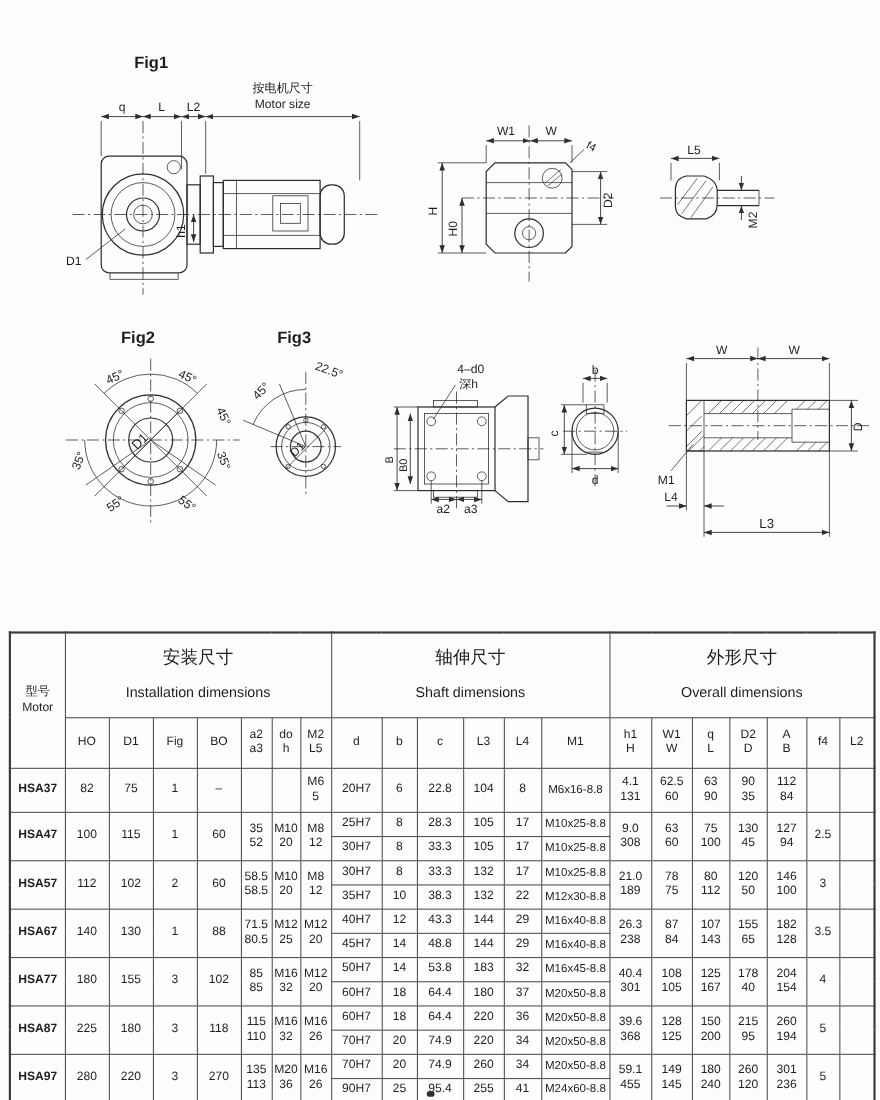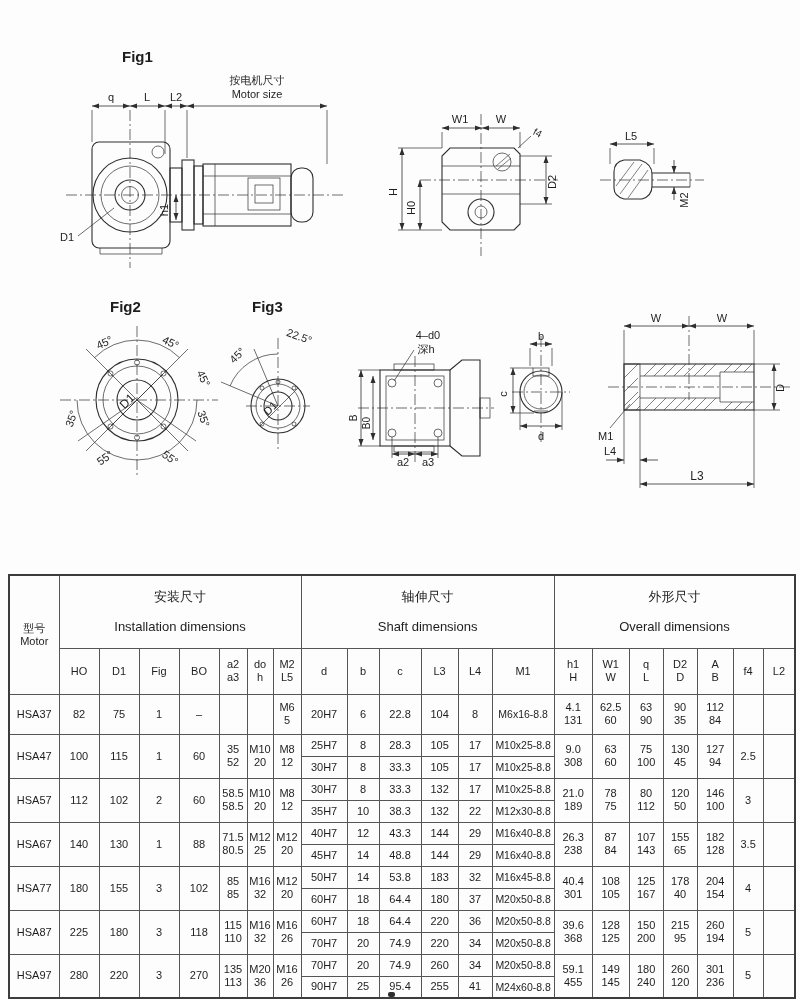--- a/index.html
+++ b/index.html
@@ -16,23 +16,23 @@
   .th{fill:none;stroke:#2e2e2e;stroke-width:0.7}
   .dl{fill:none;stroke:#2e2e2e;stroke-width:0.8}
   .cl{fill:none;stroke:#2e2e2e;stroke-width:0.7;stroke-dasharray:11 3 2 3}
   .hh{fill:none;stroke:#2e2e2e;stroke-width:0.6}
   table{position:absolute;left:8px;top:574px;width:786px;border-collapse:collapse;table-layout:fixed;border:2px solid #3c3c3c}
   td{border:1px solid #555;text-align:center;vertical-align:middle;font-size:11px;line-height:1.22;white-space:pre-line;padding:0;overflow:hidden}
   tr.grp{height:34px}
   tr.colh{height:46px}
   tr.r1{height:40px}
   tr.sub{height:22px}
-  .cn{font-size:13px}
+  .cn{font-size:16px}
   .en{font-size:13px}
-  .model{font-weight:normal}
+  .model{font-weight:bold}
   .m1c{font-size:10.5px}
   .artifact{position:absolute;background:#2f2f2f;border-radius:2px}
 </style>
 </head>
 <body>
 
 <svg width="0" height="0">
   <defs>
     <marker id="ar" orient="auto-start-reverse" markerUnits="userSpaceOnUse" markerWidth="7" markerHeight="6" refX="7" refY="3">
       <path d="M7,3 L0,0.5 L0,5.5 Z" fill="#2e2e2e"></path>

